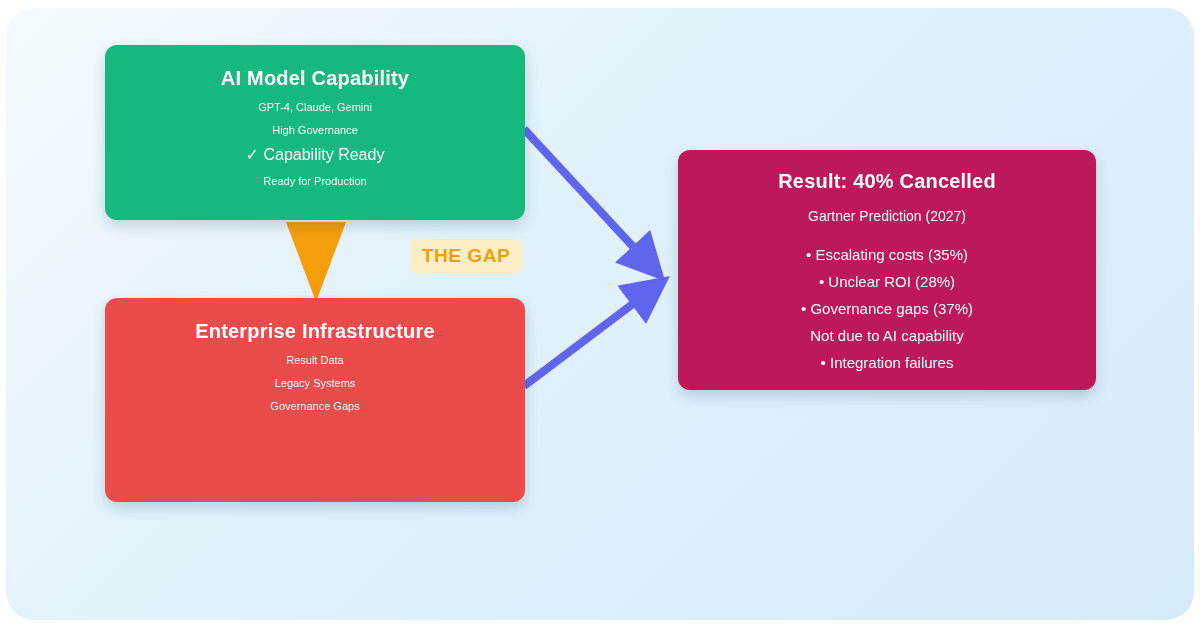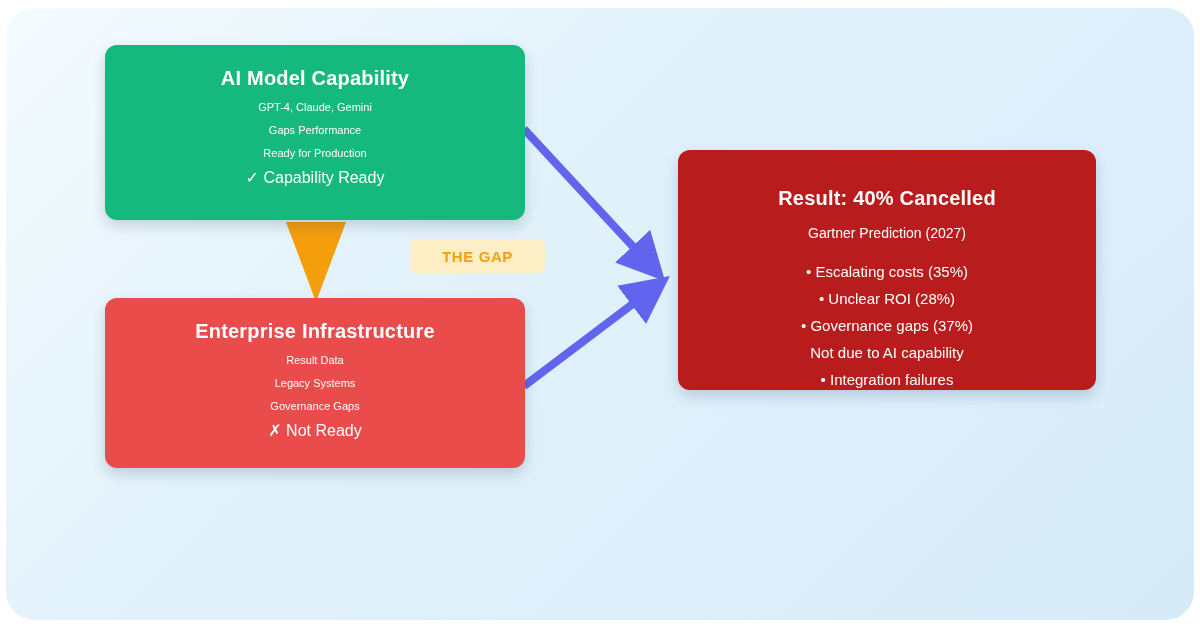--- a/index.html
+++ b/index.html
@@ -31,40 +31,40 @@
   .box-title { font-weight:bold; font-size:20px; letter-spacing:0.2px; }
   .box-line  { font-size:11px; margin-top:11px; }
   .box-line.em { font-size:16px; margin-top:9px; }
 
   .box.capability {
     left:105px; top:45px; width:420px; height:175px;
     background:#15b87d;
     padding-top:22px;
   }
   .box.infrastructure {
-    left:105px; top:298px; width:420px; height:170px;
+    left:105px; top:298px; width:420px; height:204px;
     background:#ea4b4b;
     padding-top:22px;
   }
   .box.result {
     left:678px; top:150px; width:418px; height:240px;
-    background:#b91c1c;
-    padding-top:37px;
+    background:#be185d;
+    padding-top:20px;
   }
   .box.result .subtitle { font-size:14px; margin-top:15px; }
   .box.result .box-line { font-size:15px; margin-top:10px; }
   .box.result .box-line.first { margin-top:22px; }
 
   .gap-label {
     position:absolute;
-    left:410px; top:239px; width:135px; height:34px;
+    left:410px; top:239px; width:112px; height:34px;
     background:#fdeec6;
     color:#f59e0b;
     font-weight:bold;
-    font-size:15px;
+    font-size:19px;
     letter-spacing:0.6px;
     display:flex; align-items:center; justify-content:center;
     border-radius:6px;
   }
 
   svg.arrows {
     position:absolute;
     left:0; top:0;
     width:1200px; height:630px;
     pointer-events:none;
@@ -87,33 +87,32 @@
     <polygon points="286,222 346,222 316,302" fill="#f59e0b"></polygon>
 
     <line x1="524" y1="129" x2="638" y2="252" stroke="#6165ee" stroke-width="8" marker-end="url(#purple-head)"></line>
 
     <line x1="524" y1="386" x2="638" y2="300" stroke="#6165ee" stroke-width="8" marker-end="url(#purple-head)"></line>
   </svg>
 
   <div class="box capability">
     <div class="box-title">AI Model Capability</div>
     <div class="box-line">GPT-4, Claude, Gemini</div>
-    <div class="box-line">Gaps Performance</div>
+    <div class="box-line">High Governance</div>
+    <div class="box-line em">✓ Capability Ready</div>
     <div class="box-line">Ready for Production</div>
-    <div class="box-line em">✓ Capability Ready</div>
   </div>
 
   <div class="gap-label">THE GAP</div>
 
   <div class="box infrastructure">
     <div class="box-title">Enterprise Infrastructure</div>
     <div class="box-line">Result Data</div>
     <div class="box-line">Legacy Systems</div>
     <div class="box-line">Governance Gaps</div>
-    <div class="box-line em">✗ Not Ready</div>
   </div>
 
   <div class="box result">
     <div class="box-title">Result: 40% Cancelled</div>
     <div class="subtitle">Gartner Prediction (2027)</div>
     <div class="box-line first">• Escalating costs (35%)</div>
     <div class="box-line">• Unclear ROI (28%)</div>
     <div class="box-line">• Governance gaps (37%)</div>
     <div class="box-line">Not due to AI capability</div>
     <div class="box-line">• Integration failures</div>

